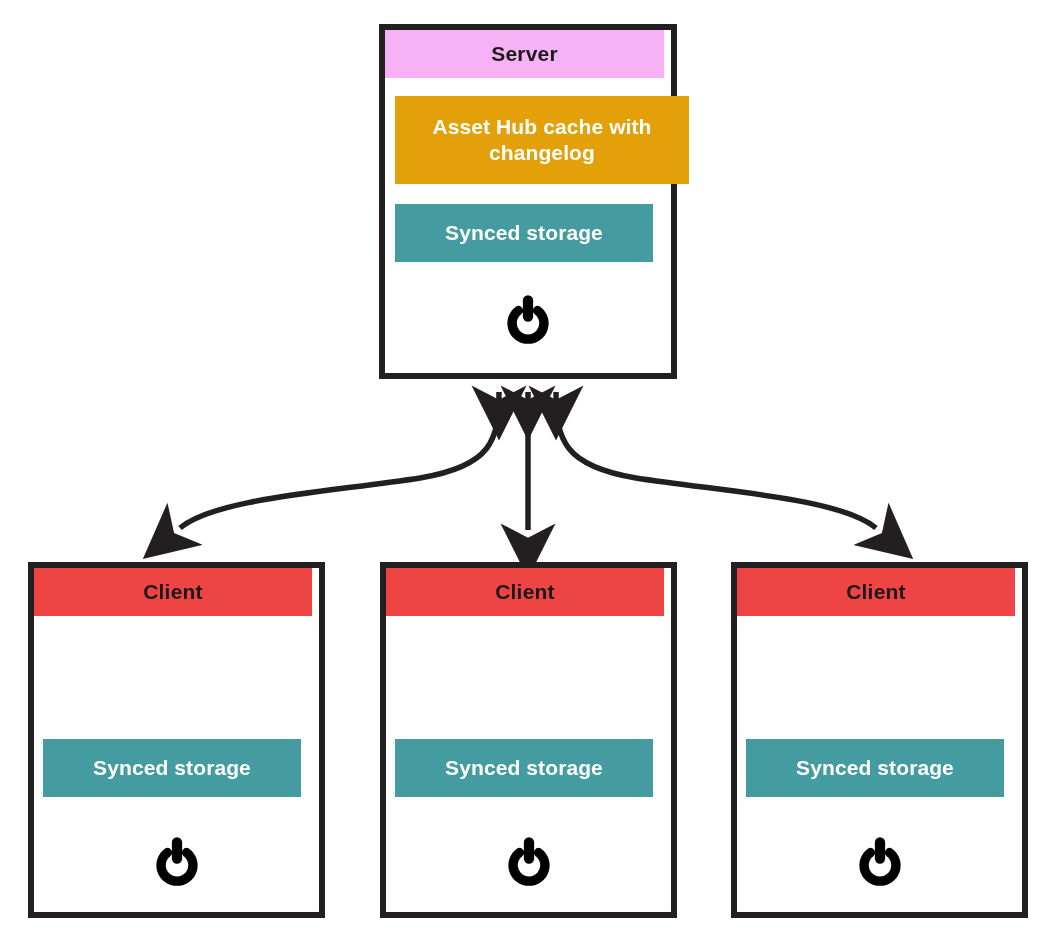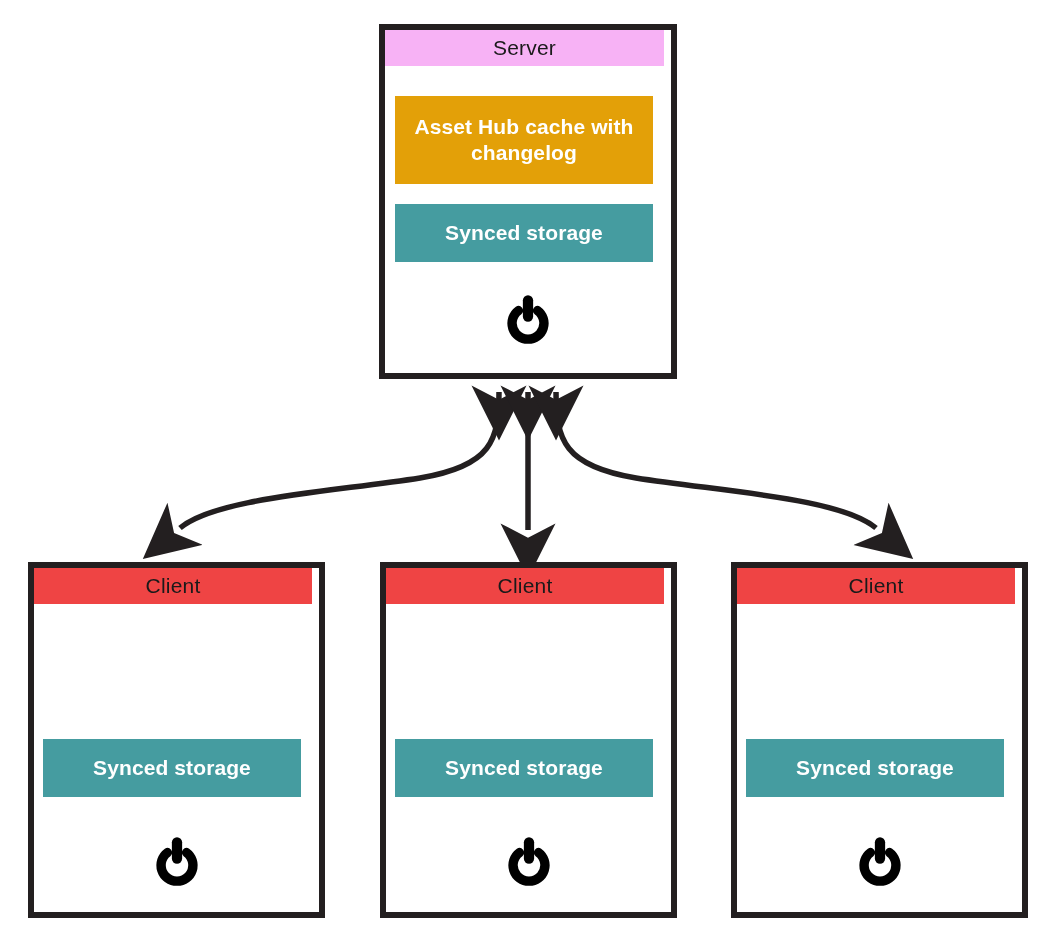--- a/index.html
+++ b/index.html
@@ -35,26 +35,26 @@
   }
   .client-box-1 { left: 28px;  top: 562px; width: 297px; height: 356px; }
   .client-box-2 { left: 380px; top: 562px; width: 297px; height: 356px; }
   .client-box-3 { left: 731px; top: 562px; width: 297px; height: 356px; }
 
   .node-header {
     position: absolute;
     left: 0;
     top: 0;
     right: 7px;
-    height: 36px;
+    height: 48px;
     display: flex;
     align-items: center;
     justify-content: center;
     font-size: 21px;
-    font-weight: normal;
+    font-weight: bold;
     color: #1a1a1a;
     letter-spacing: 0.2px;
   }
   .header-server { background: #f7b2f5; }
   .header-client { background: #ef4444; }
 
   .bar {
     position: absolute;
     box-sizing: border-box;
     display: flex;
@@ -63,21 +63,21 @@
     text-align: center;
     color: #ffffff;
     font-size: 21px;
     font-weight: bold;
     line-height: 1.22;
     letter-spacing: 0.1px;
   }
   .bar-cache {
     left: 10px;
     top: 66px;
-    width: 258px;
+    width: 294px;
     height: 88px;
     background: #e3a008;
   }
   .bar-storage-server {
     left: 10px;
     top: 174px;
     width: 258px;
     height: 58px;
     background: #459ca0;
   }

